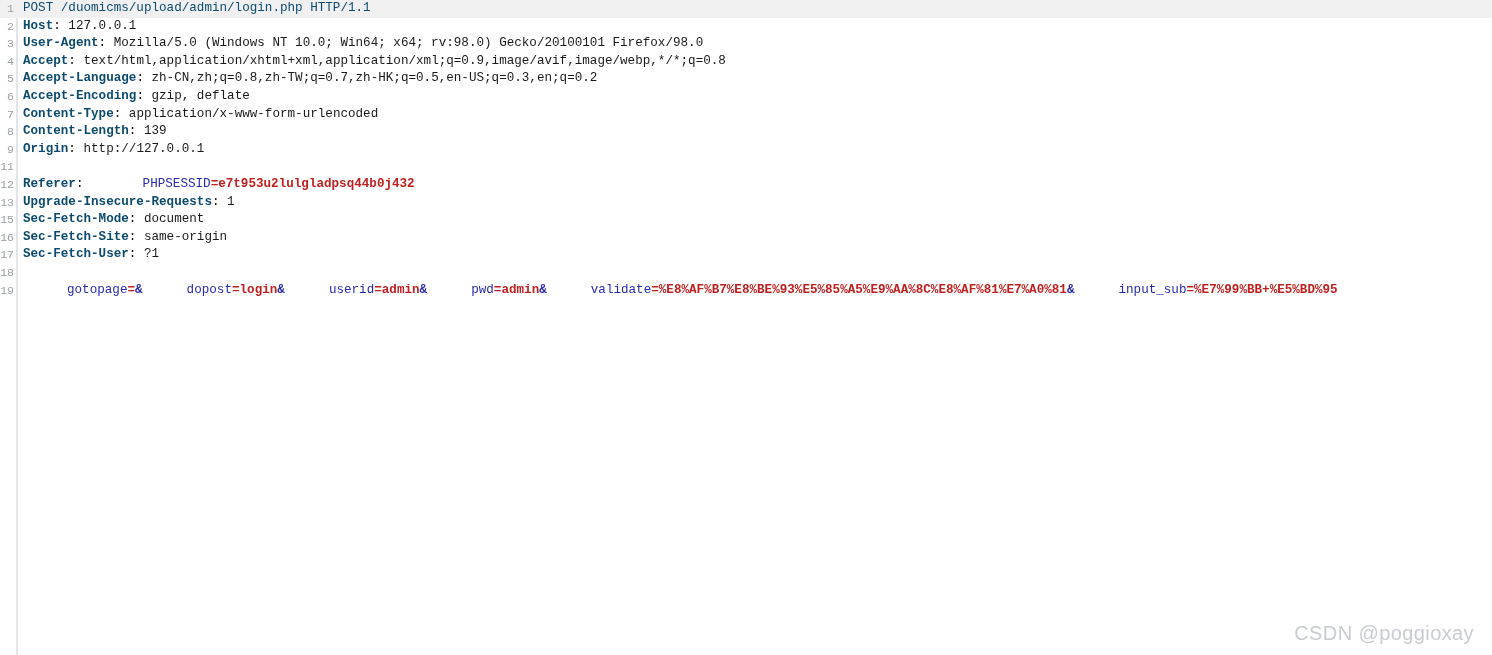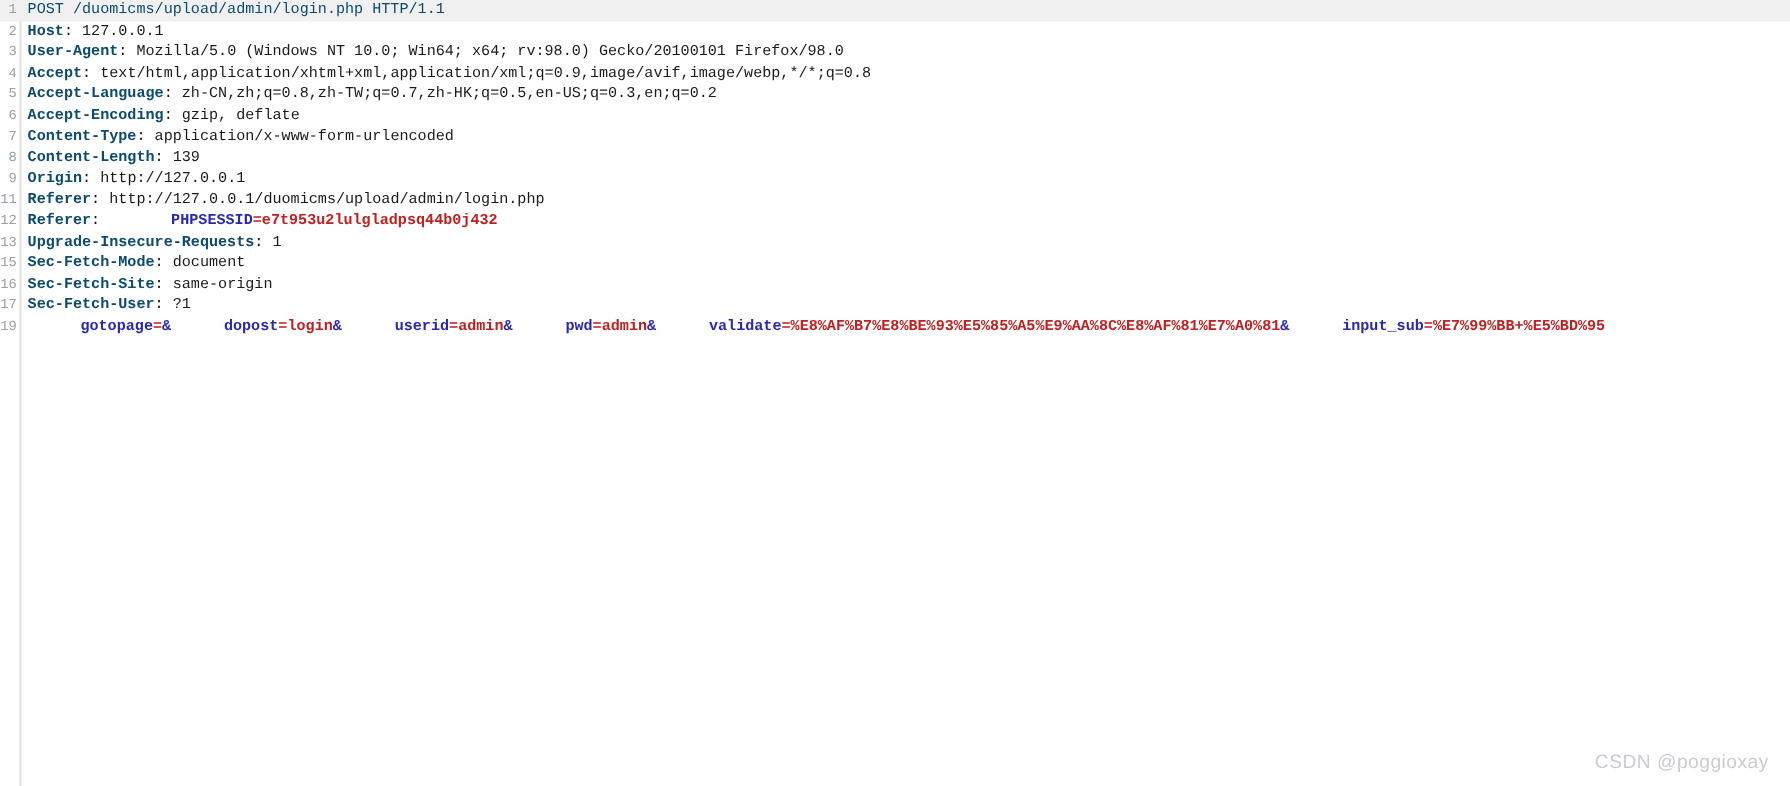--- a/index.html
+++ b/index.html
@@ -66,32 +66,32 @@
     position: absolute;
     left: 23px;
     top: 0;
     white-space: pre;
   }
 
   .k-name   { color: #0c4a6e; font-weight: bold; }
   .k-plain  { color: #111111; }
   .k-value  { color: #1a1a1a; text-align: right; }
   .k-red    { color: #c02020; font-weight: bold; }
-  .k-blue   { color: #2929b0; font-weight: bold; padding-left: 44px; }
+  .k-blue   { color: #2929b0; font-weight: normal; padding-left: 44px; }
   .k-amp    { color: #2929b0; font-weight: bold; }
   .k-first  { color: #0c4a6e; }
 
   .body-line .content { font-weight: bold; }
 
   #watermark {
     position: absolute;
     right: 18px;
     bottom: 10px;
     font-family: "Liberation Sans", sans-serif;
-    font-size: 16px;
+    font-size: 20px;
     color: #c9ccd1;
     letter-spacing: 0.4px;
     white-space: nowrap;
   }
 </style>
 </head>
 <body>
 
 <div id="viewer">
 
@@ -106,28 +106,32 @@
 
     <div id="headers-host">
         <div class="line"><span class="lineno">2</span><span class="content"><span class="k-name">Host</span><span class="k-plain">: </span><span class="k-value">127.0.0.1</span></span></div>
         <div class="line"><span class="lineno">3</span><span class="content"><span class="k-name">User-Agent</span><span class="k-plain">: </span><span class="k-value">Mozilla/5.0 (Windows NT 10.0; Win64; x64; rv:98.0) Gecko/20100101 Firefox/98.0</span></span></div>
         <div class="line"><span class="lineno">4</span><span class="content"><span class="k-name">Accept</span><span class="k-plain">: </span><span class="k-value">text/html,application/xhtml+xml,application/xml;q=0.9,image/avif,image/webp,*/*;q=0.8</span></span></div>
         <div class="line"><span class="lineno">5</span><span class="content"><span class="k-name">Accept-Language</span><span class="k-plain">: </span><span class="k-value">zh-CN,zh;q=0.8,zh-TW;q=0.7,zh-HK;q=0.5,en-US;q=0.3,en;q=0.2</span></span></div>
         <div class="line"><span class="lineno">6</span><span class="content"><span class="k-name">Accept-Encoding</span><span class="k-plain">: </span><span class="k-value">gzip, deflate</span></span></div>
         <div class="line"><span class="lineno">7</span><span class="content"><span class="k-name">Content-Type</span><span class="k-plain">: </span><span class="k-value">application/x-www-form-urlencoded</span></span></div>
         <div class="line"><span class="lineno">8</span><span class="content"><span class="k-name">Content-Length</span><span class="k-plain">: </span><span class="k-value">139</span></span></div>
         <div class="line"><span class="lineno">9</span><span class="content"><span class="k-name">Origin</span><span class="k-plain">: </span><span class="k-value">http://127.0.0.1</span></span></div>
-        <div class="line"><span class="lineno">11</span><span class="content"><span class="k-name">Referer</span><span class="k-plain">: </span><span class="k-value">http://127.0.0.1/duomicms/upload/admin/login.php</span></span></div>
+        <div class="line"><span class="lineno">11</span></div>
         <div class="line"><span class="lineno">12</span><span class="content"><span class="k-name">Referer</span><span class="k-plain">:  </span><span class="k-blue">PHPSESSID</span><span class="k-red">=</span><span class="k-red">e7t953u2lulgladpsq44b0j432</span></span></div>
         <div class="line"><span class="lineno">13</span><span class="content"><span class="k-name">Upgrade-Insecure-Requests</span><span class="k-plain">: </span><span class="k-value">1</span></span></div>
         <div class="line"><span class="lineno">15</span><span class="content"><span class="k-name">Sec-Fetch-Mode</span><span class="k-plain">: </span><span class="k-value">document</span></span></div>
         <div class="line"><span class="lineno">16</span><span class="content"><span class="k-name">Sec-Fetch-Site</span><span class="k-plain">: </span><span class="k-value">same-origin</span></span></div>
         <div class="line"><span class="lineno">17</span><span class="content"><span class="k-name">Sec-Fetch-User</span><span class="k-plain">: </span><span class="k-value">?1</span></span></div>
       </div>
 
+    <div class="line">
+      <span class="lineno">18</span>
+      <span class="content"></span>
+    </div>
 
     <div class="line body-line">
       <span class="lineno">19</span>
       <span class="content" id="body-content"><span class="k-blue">gotopage</span><span class="k-red">=</span><span class="k-amp">&amp;</span><span class="k-blue">dopost</span><span class="k-red">=</span><span class="k-red">login</span><span class="k-amp">&amp;</span><span class="k-blue">userid</span><span class="k-red">=</span><span class="k-red">admin</span><span class="k-amp">&amp;</span><span class="k-blue">pwd</span><span class="k-red">=</span><span class="k-red">admin</span><span class="k-amp">&amp;</span><span class="k-blue">validate</span><span class="k-red">=</span><span class="k-red">%E8%AF%B7%E8%BE%93%E5%85%A5%E9%AA%8C%E8%AF%81%E7%A0%81</span><span class="k-amp">&amp;</span><span class="k-blue">input_sub</span><span class="k-red">=</span><span class="k-red">%E7%99%BB+%E5%BD%95</span></span>
     </div>
 
   </div>
 
   <div id="watermark">CSDN @poggioxay</div>
 

